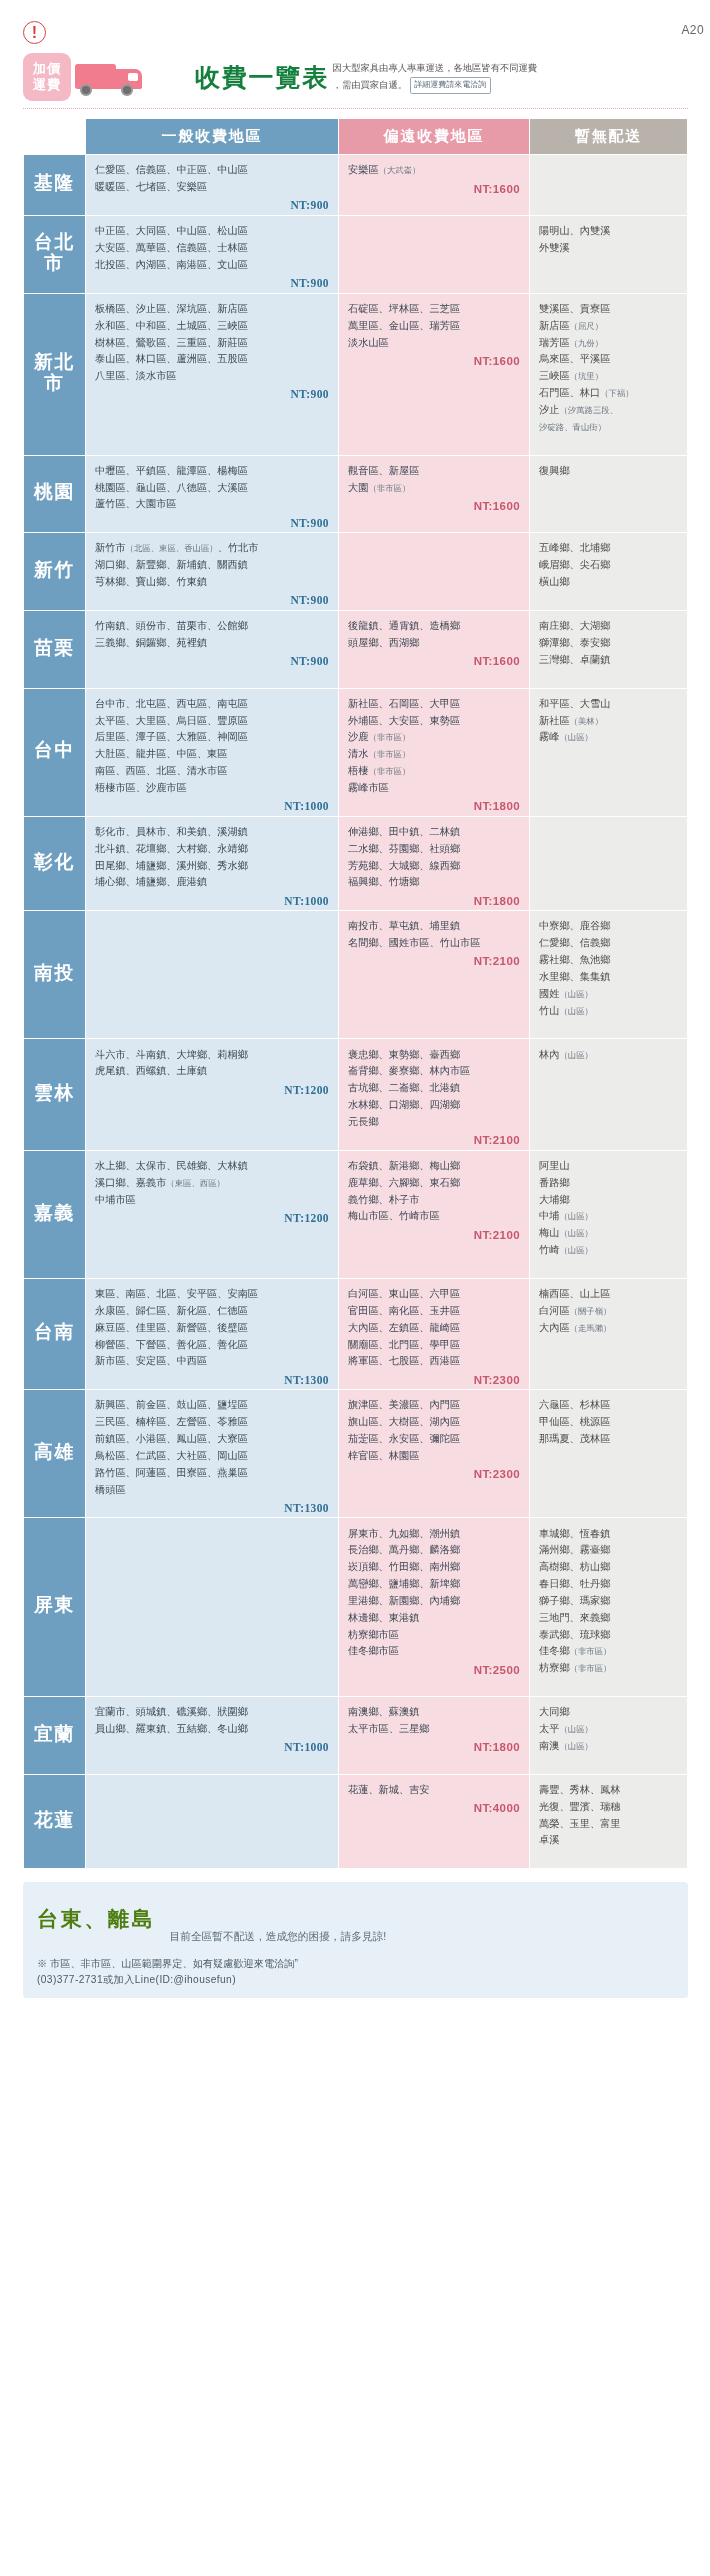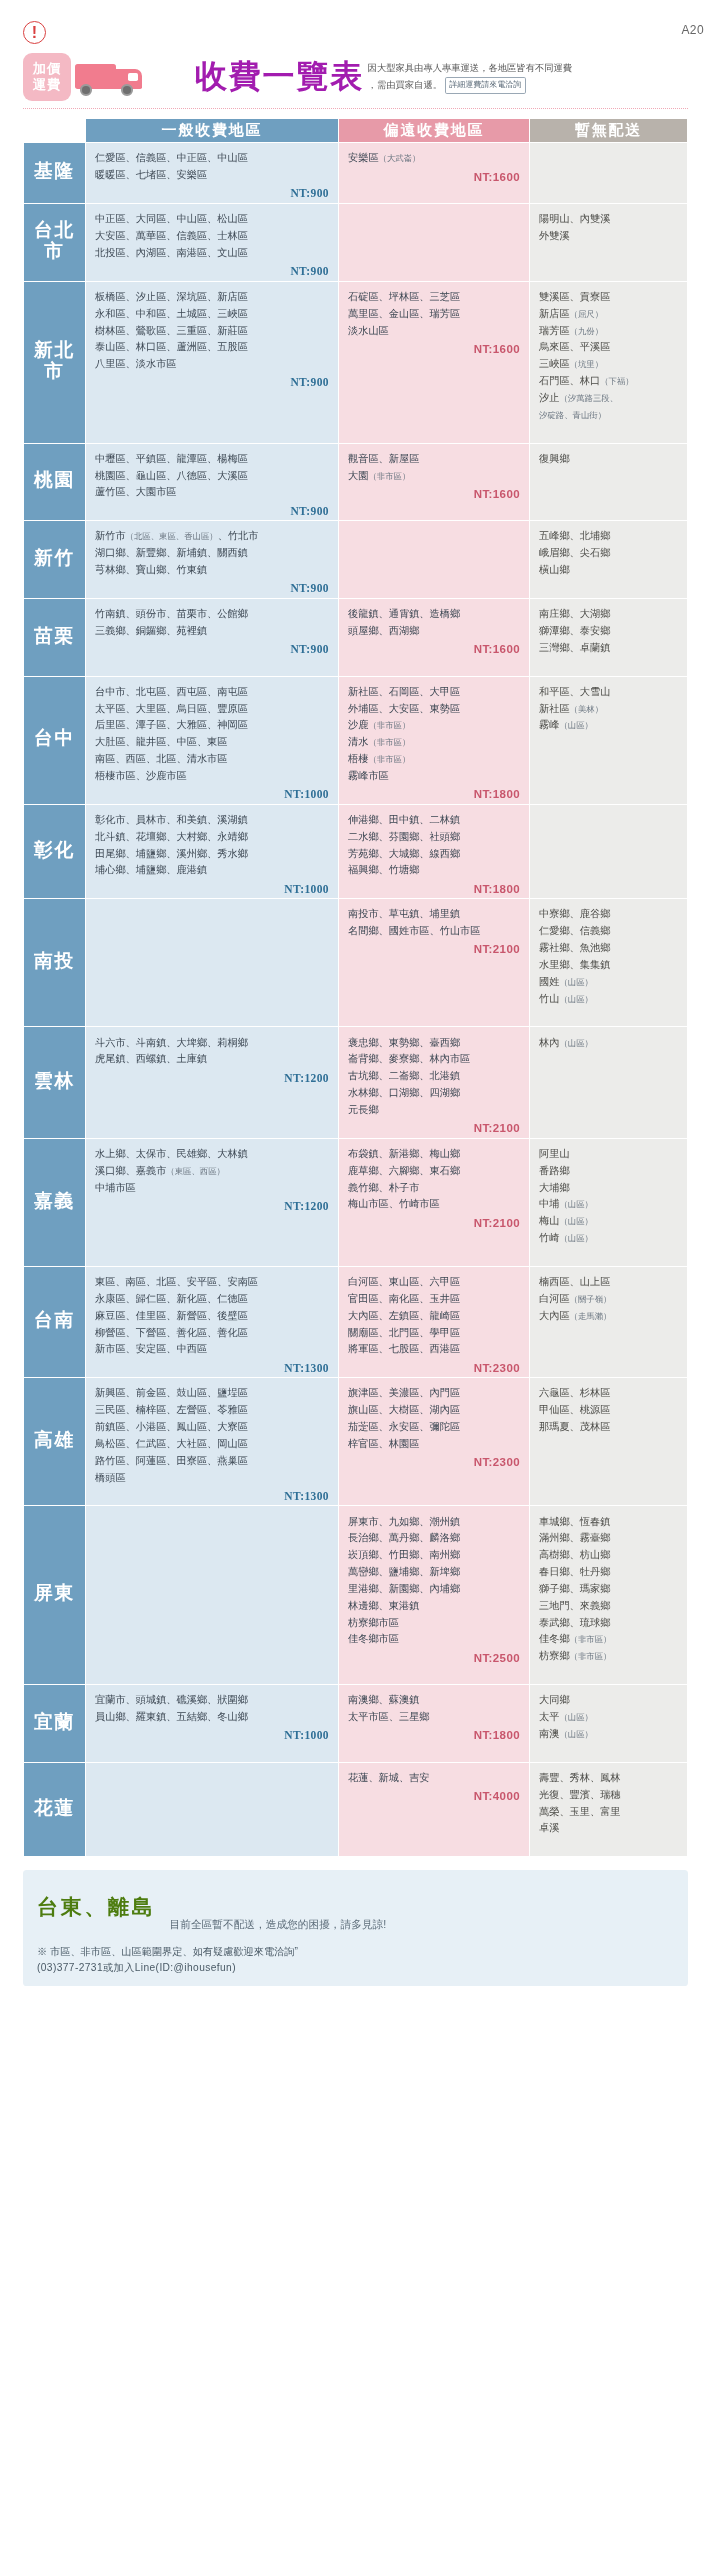--- a/index.html
+++ b/index.html
@@ -63,21 +63,21 @@
   .truck .box {
     position: absolute; left: 3.6px; bottom: 7px; width: 41px; height: 25px;
     background: #f17c8e; border-radius: 2.7px;
   }
   .truck .wheel {
     position: absolute; bottom: 0; width: 11.5px; height: 11.5px; border-radius: 50%;
     background: #6f6f6f; border: 2.7px solid #9b9b9b;
   }
   .truck .w1 { left: 9px; } .truck .w2 { left: 50px; }
   .main-title {
-    font-size: 32px; font-weight: bold; color: #a21caf; letter-spacing: 1.8px;
+    font-size: 25px; font-weight: bold; color: #15803d; letter-spacing: 1.8px;
     white-space: nowrap;
     padding-left: 48px;
   }
   .title-note {
     font-size: 9.3px; color: #555; line-height: 1.6; margin-left: 3.6px;
   }
   .title-note .pill {
     display: inline-block; border: 0.9px solid #9aa8b5; color: #5c6c7a;
     font-size: 8px; padding: 0.9px 3.6px; border-radius: 1.8px; margin-top: 1.8px;
   }
@@ -89,21 +89,21 @@
   table.fee {
     width: 664px; margin: 9px 23px 0 23px;
     border-collapse: collapse; table-layout: fixed;
   }
   table.fee col.c0 { width: 62px; }
   table.fee col.c1 { width: 253px; }
   table.fee col.c2 { width: 191px; }
   table.fee col.c3 { width: 158px; }
 
   thead th {
-    height: 24px; color: #fff; font-size: 15px; font-weight: bold;
+    height: 36px; color: #fff; font-size: 15px; font-weight: bold;
     letter-spacing: 1.8px; border: 0.9px solid #fff;
   }
   th.h0 { background: #ffffff; border: none; }
   th.h1 { background: #6f9fc0; }
   th.h2 { background: #e79aa8; }
   th.h3 { background: #b8b2ab; }
 
   tbody td { border: 0.9px solid #ffffff; vertical-align: top; }
 
   td.city {

